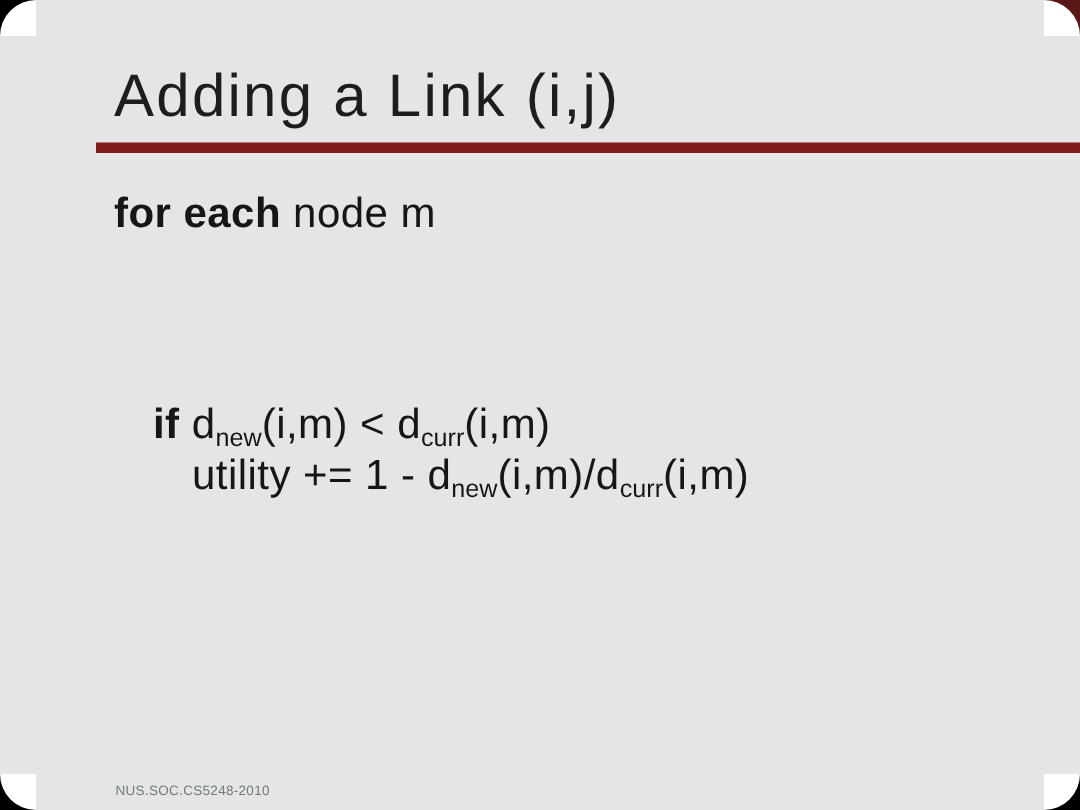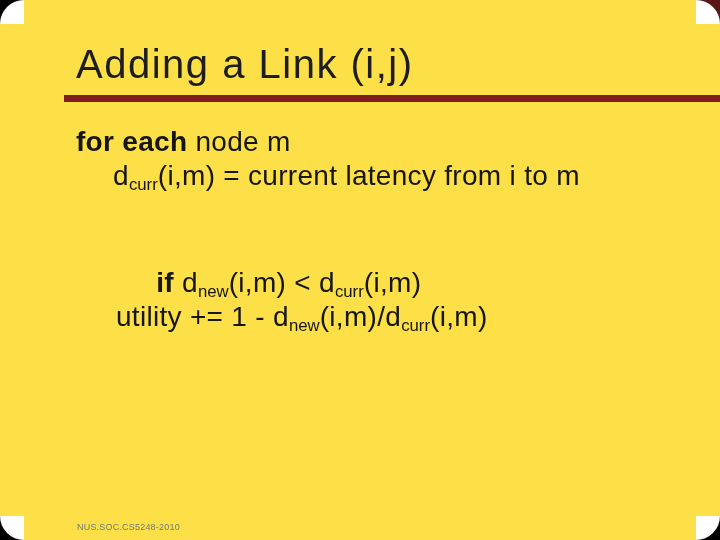--- a/index.html
+++ b/index.html
@@ -1,18 +1,18 @@
 <!DOCTYPE html>
 <html><head>
 <meta charset="utf-8">
 <style>
   html,body { margin:0; padding:0; background:#ffffff; }
   .stage {
     position:relative; width:720px; height:540px;
-    background:#fde047; overflow:hidden;
+    background:#e5e5e5; overflow:hidden;
     font-family:"Liberation Sans", sans-serif;
     color:#161616;
   }
   
   .corner { position:absolute; width:24px; height:24px; }
   .corner::after { content:""; position:absolute; inset:0; background:#ffffff; }
   .corner-tl { top:0; left:0; }        .corner-tl::after { border-top-left-radius:24px; }
   .corner-tr { top:0; right:0; }       .corner-tr::after { border-top-right-radius:24px; }
   .corner-bl { bottom:0; left:0; }     .corner-bl::after { border-bottom-left-radius:24px; }
   .corner-br { bottom:0; right:0; }    .corner-br::after { border-bottom-right-radius:24px; }
@@ -20,21 +20,21 @@
   .title {
     position:absolute; left:76px; top:42px;
     font-size:40px; letter-spacing:1.5px; color:#1d1d1d;
     white-space:pre;
   }
   .rule {
     position:absolute; left:64px; top:95px; width:656px; height:7px;
   }
   .codeblock { position:absolute; font-size:28px; line-height:34px; letter-spacing:0.3px; }
   .block1 { left:76px;  top:125px; }
-  .block2 { left:90px; top:266px;text-align:center; }
+  .block2 { left:102px; top:266px; }
   .block3 { left:76px;  top:382px; font-size:31px; line-height:38px; }
   .line { white-space:pre; }
   .indent  { margin-left:37px; }
   .indent2 { margin-left:26px; }
   .kw { font-weight:bold; }
   .sub { font-size:60%; line-height:0; position:relative; top:0.30em; letter-spacing:0; }
 
   .footer {
     position:absolute; left:77px; top:500px;
     font-size:9px; line-height:11px; letter-spacing:0.2px;
@@ -50,21 +50,20 @@
   <div class="corner corner-tr" style="background-color: rgb(89, 23, 23);"></div>
   <div class="corner corner-bl" style="background-color: rgb(0, 0, 0);"></div>
   <div class="corner corner-br" style="background-color: rgb(0, 0, 0);"></div>
 
   <div class="title">Adding a Link (i,j)</div>
 
   <div class="rule" style="background-color: rgb(127, 28, 28);"></div>
 
   <div class="codeblock block1">
     <div class="line"><span class="kw">for each</span><span> node m</span></div>
-    <div class="line indent"><span>d</span><span class="sub">curr</span><span>(i,m) = current latency from i to m</span></div>
   </div>
 
   <div class="codeblock block2">
     <div class="line"><span class="kw">if</span><span> d</span><span class="sub">new</span><span>(i,m) &lt; d</span><span class="sub">curr</span><span>(i,m)</span></div>
     <div class="line indent2"><span>utility += 1 - d</span><span class="sub">new</span><span>(i,m)/d</span><span class="sub">curr</span><span>(i,m)</span></div>
   </div>
 
 
   <div class="footer">
     <div>NUS.SOC.CS5248-2010</div>

